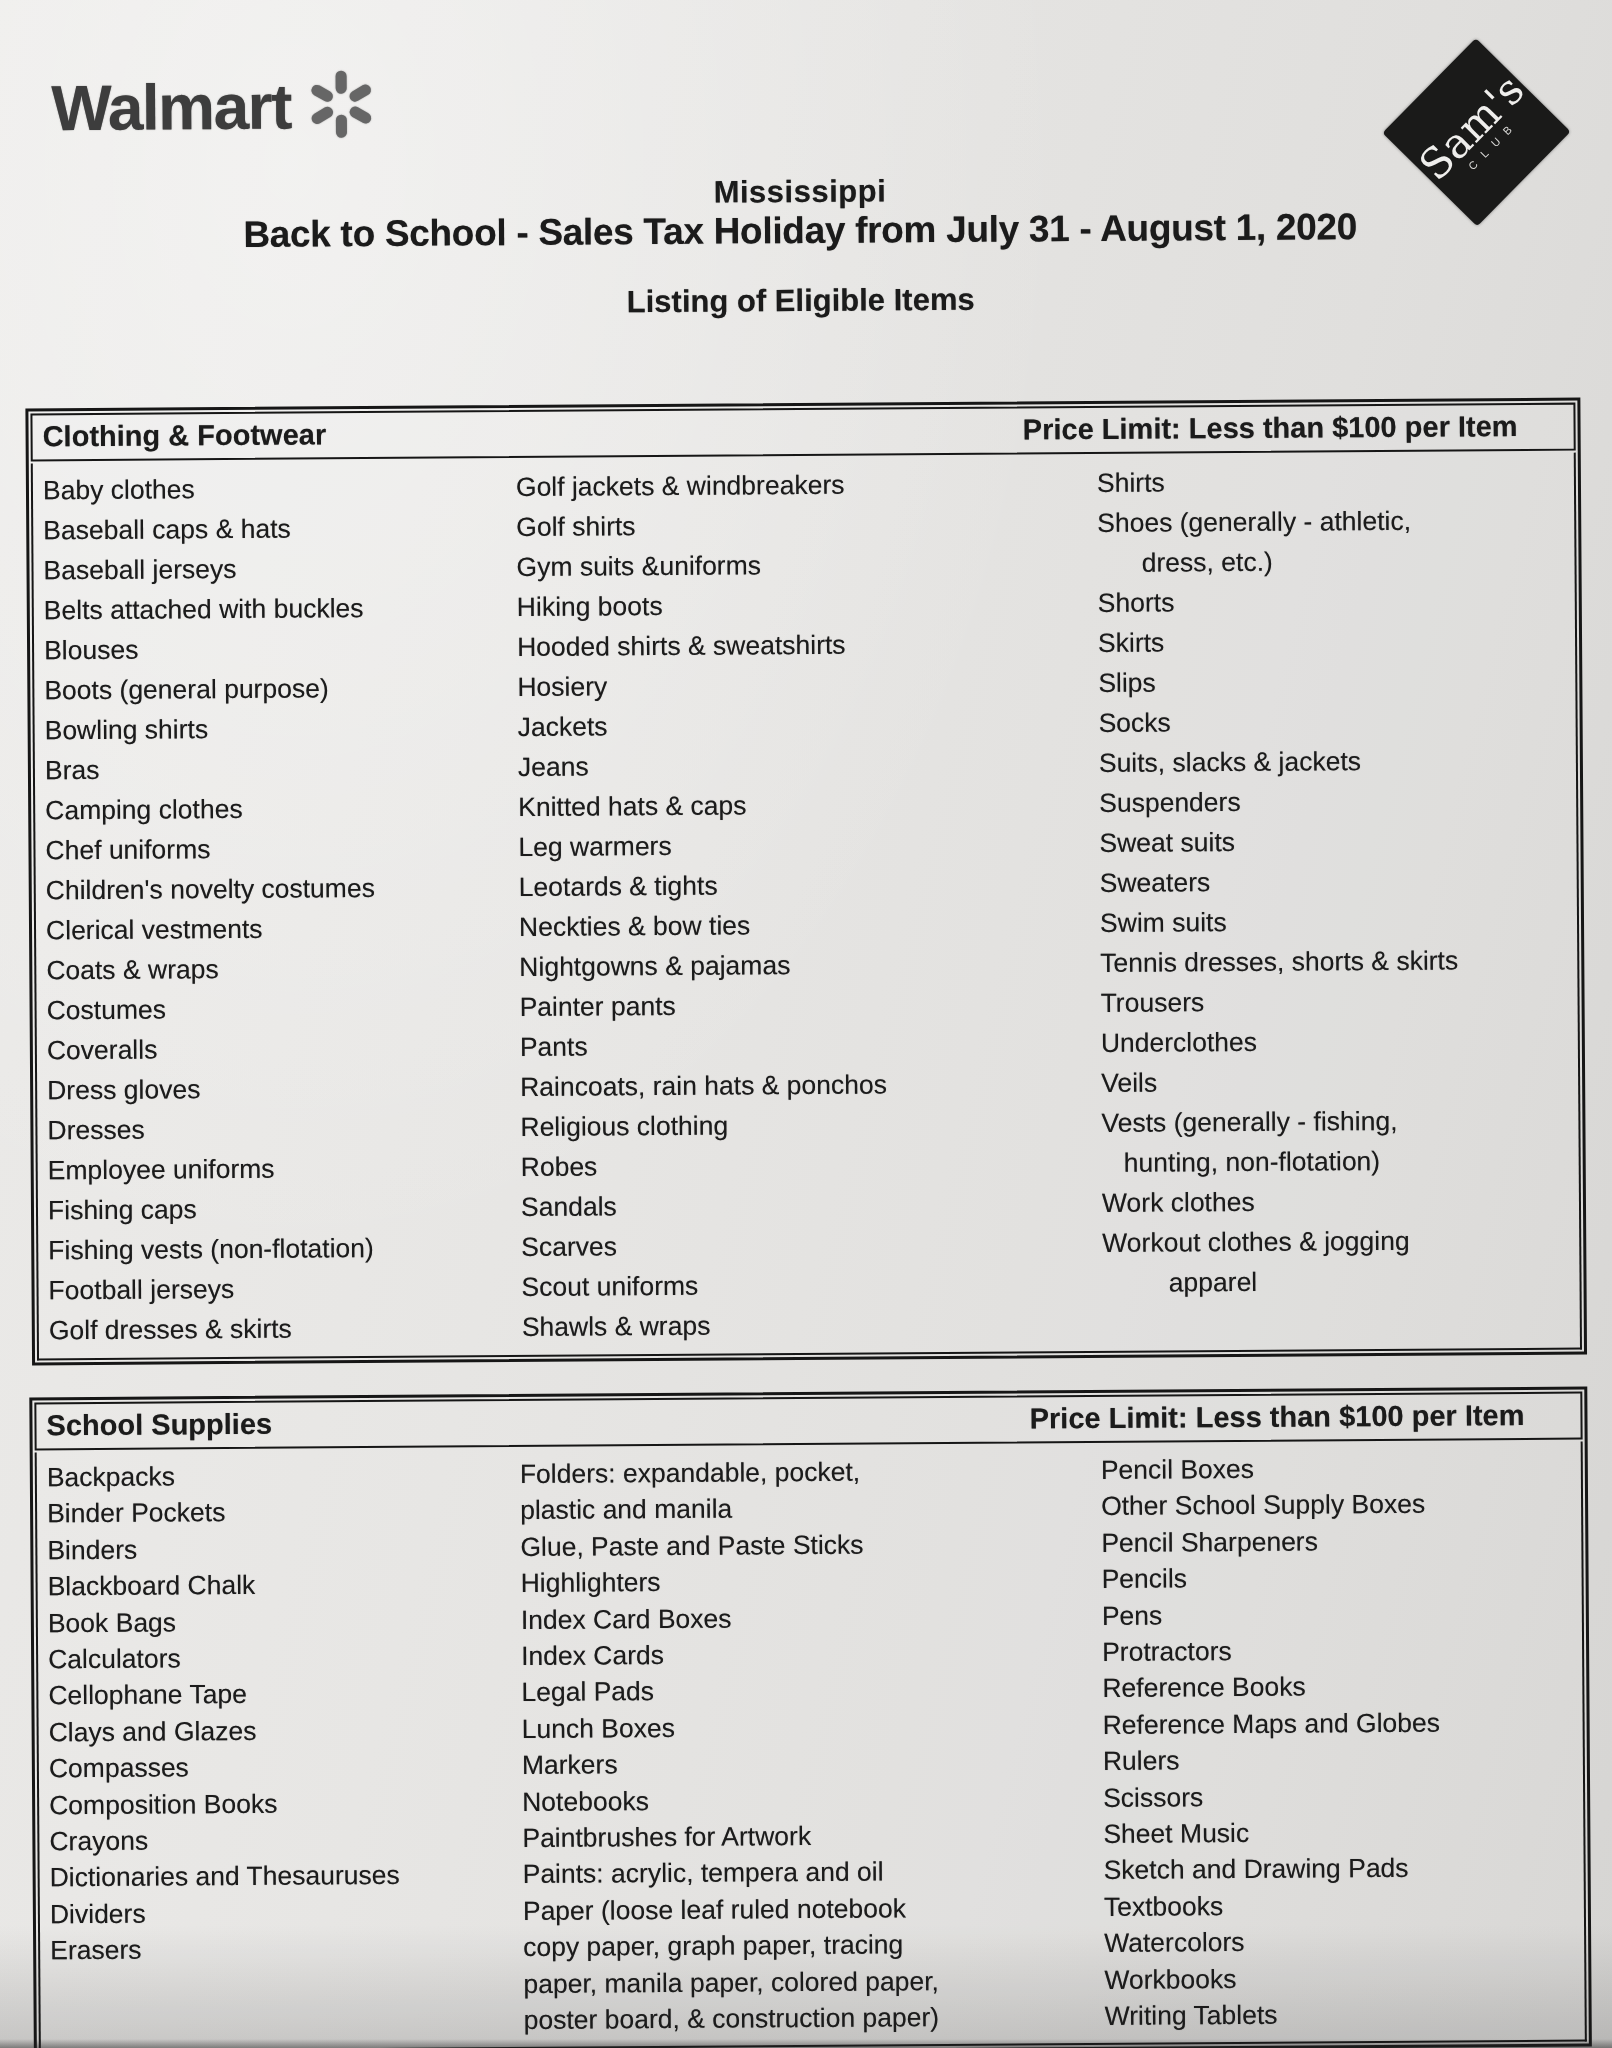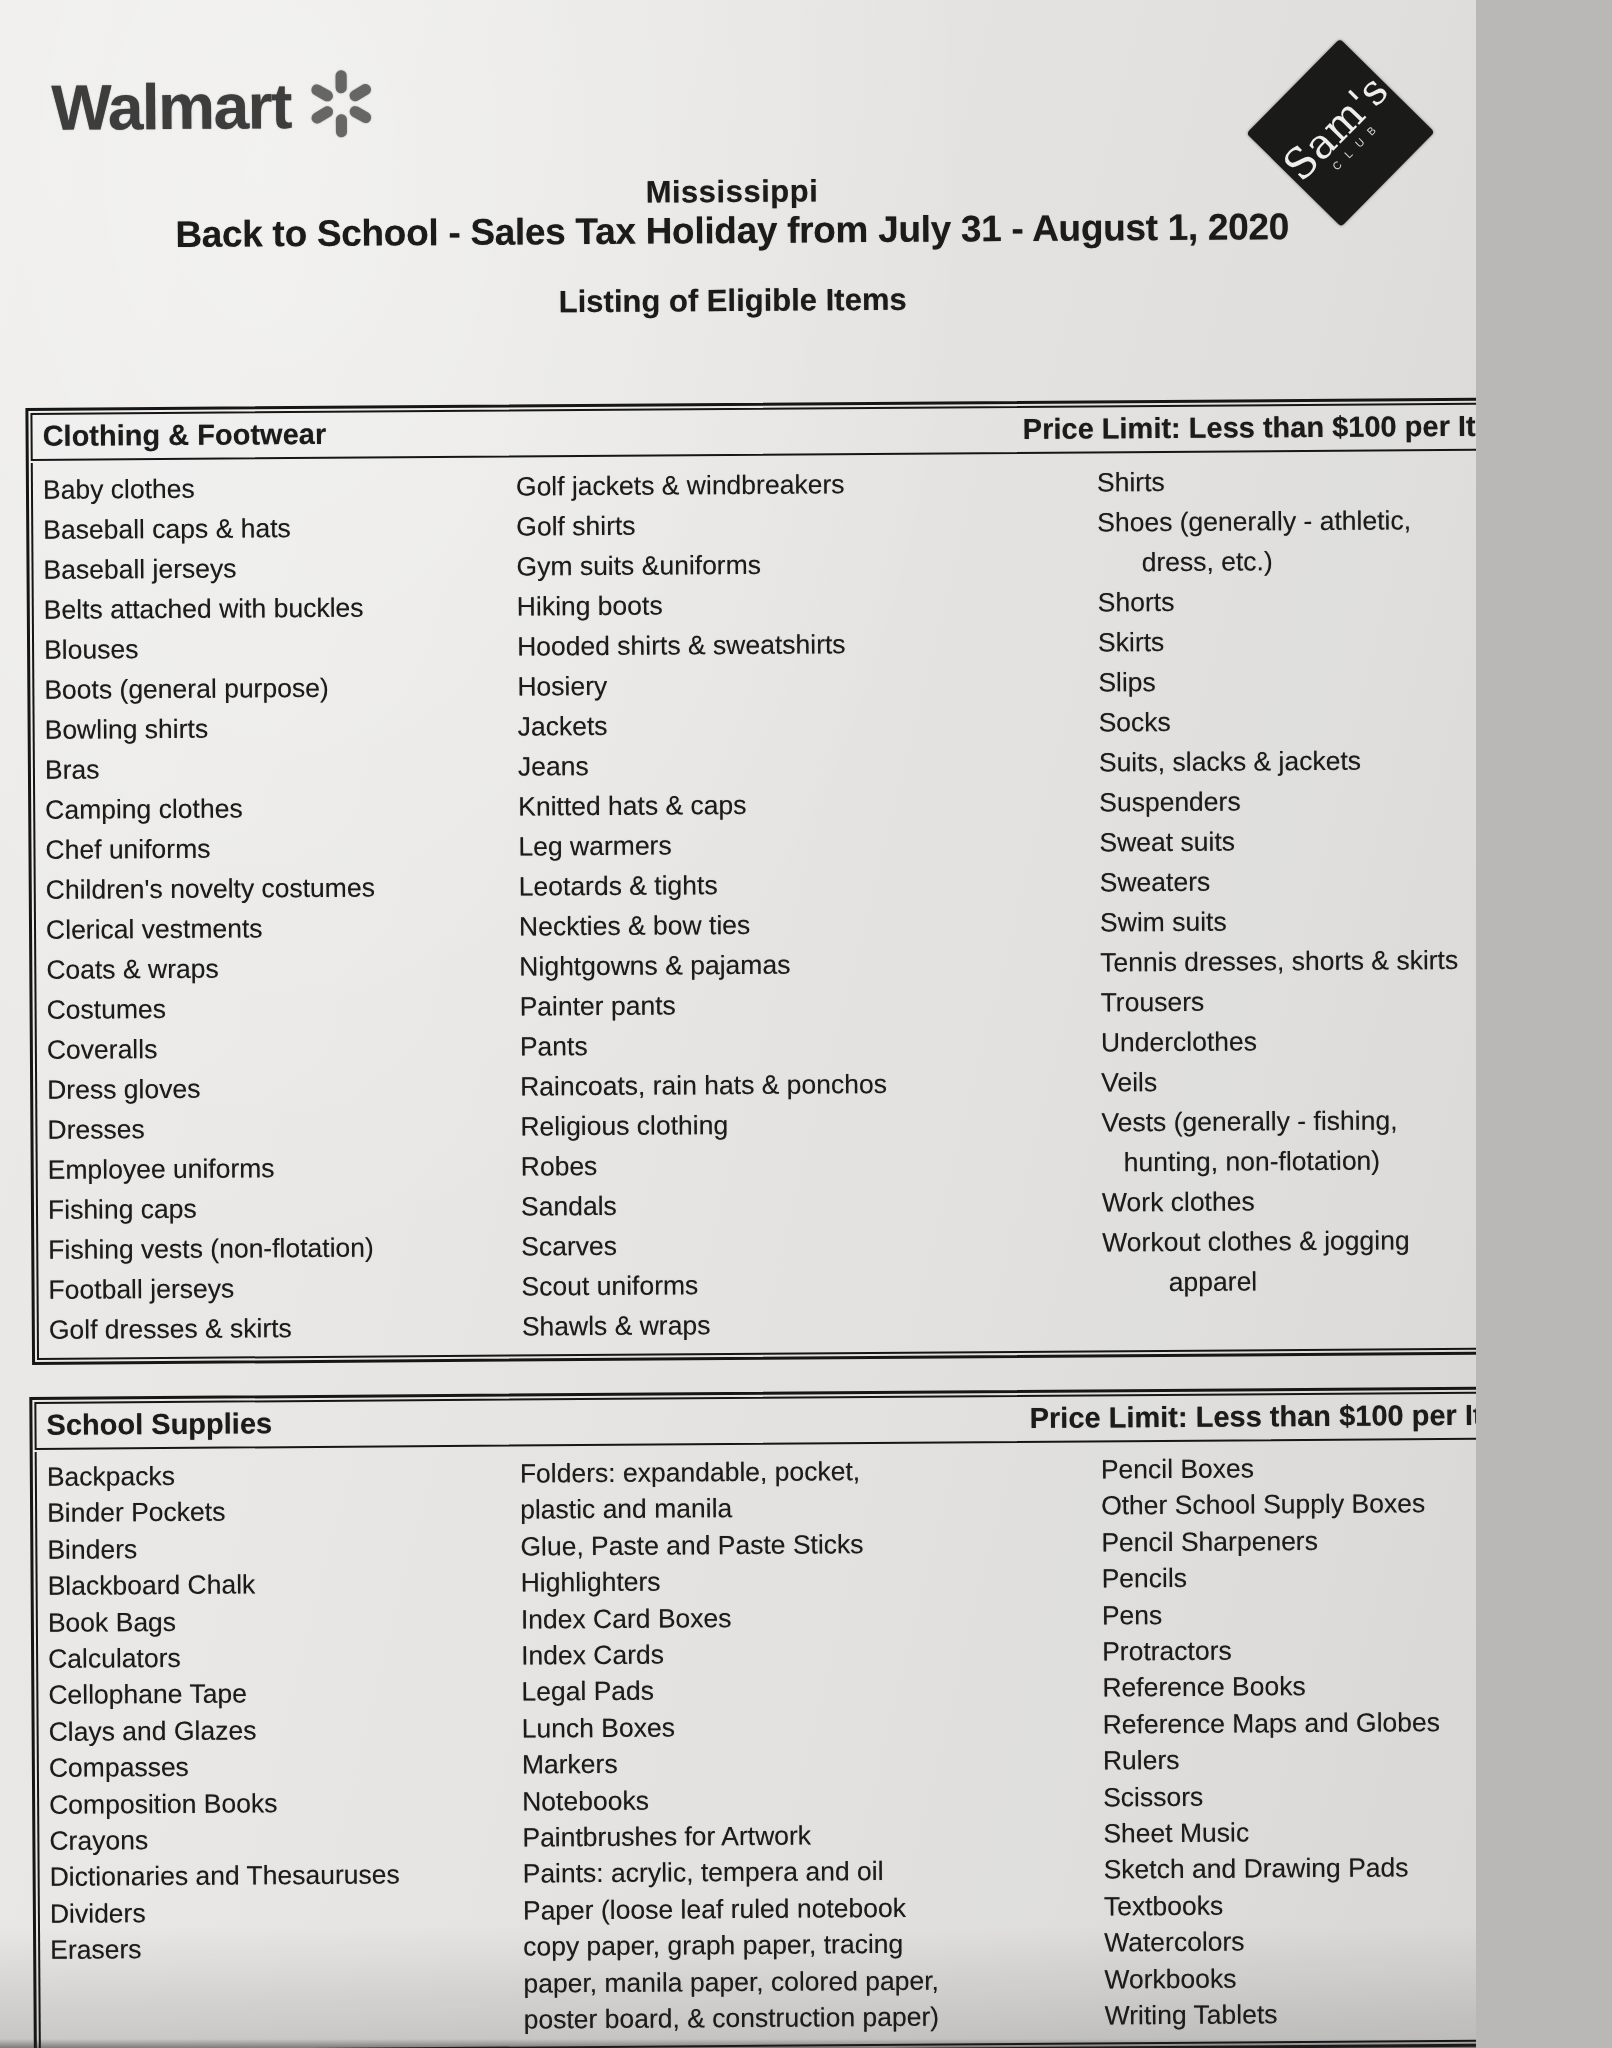--- a/index.html
+++ b/index.html
@@ -1,18 +1,18 @@
 <!DOCTYPE html>
 <html><head>
 <meta charset="utf-8">
 <style>
   html,body{margin:0;padding:0;background:#b9b8b6;}
   .page{
     position:relative;
-    width:1476px;height:2048px;
+    width:1612px;height:2048px;
     overflow:hidden;
     font-family:"Liberation Sans","DejaVu Sans",sans-serif;
     color:#1b1b1b;
     background:
       radial-gradient(ellipse at 18% 8%, rgba(255,255,255,.40), transparent 42%),
       linear-gradient(to bottom, rgba(0,0,0,0) 94%, rgba(70,70,70,.22) 100%),
       linear-gradient(104deg,#ecebe9 0%,#e6e5e3 38%,#e0dfdd 68%,#d6d5d3 100%);
   }
   .page::after{
     content:"";position:absolute;left:0;right:0;bottom:0;height:9px;

